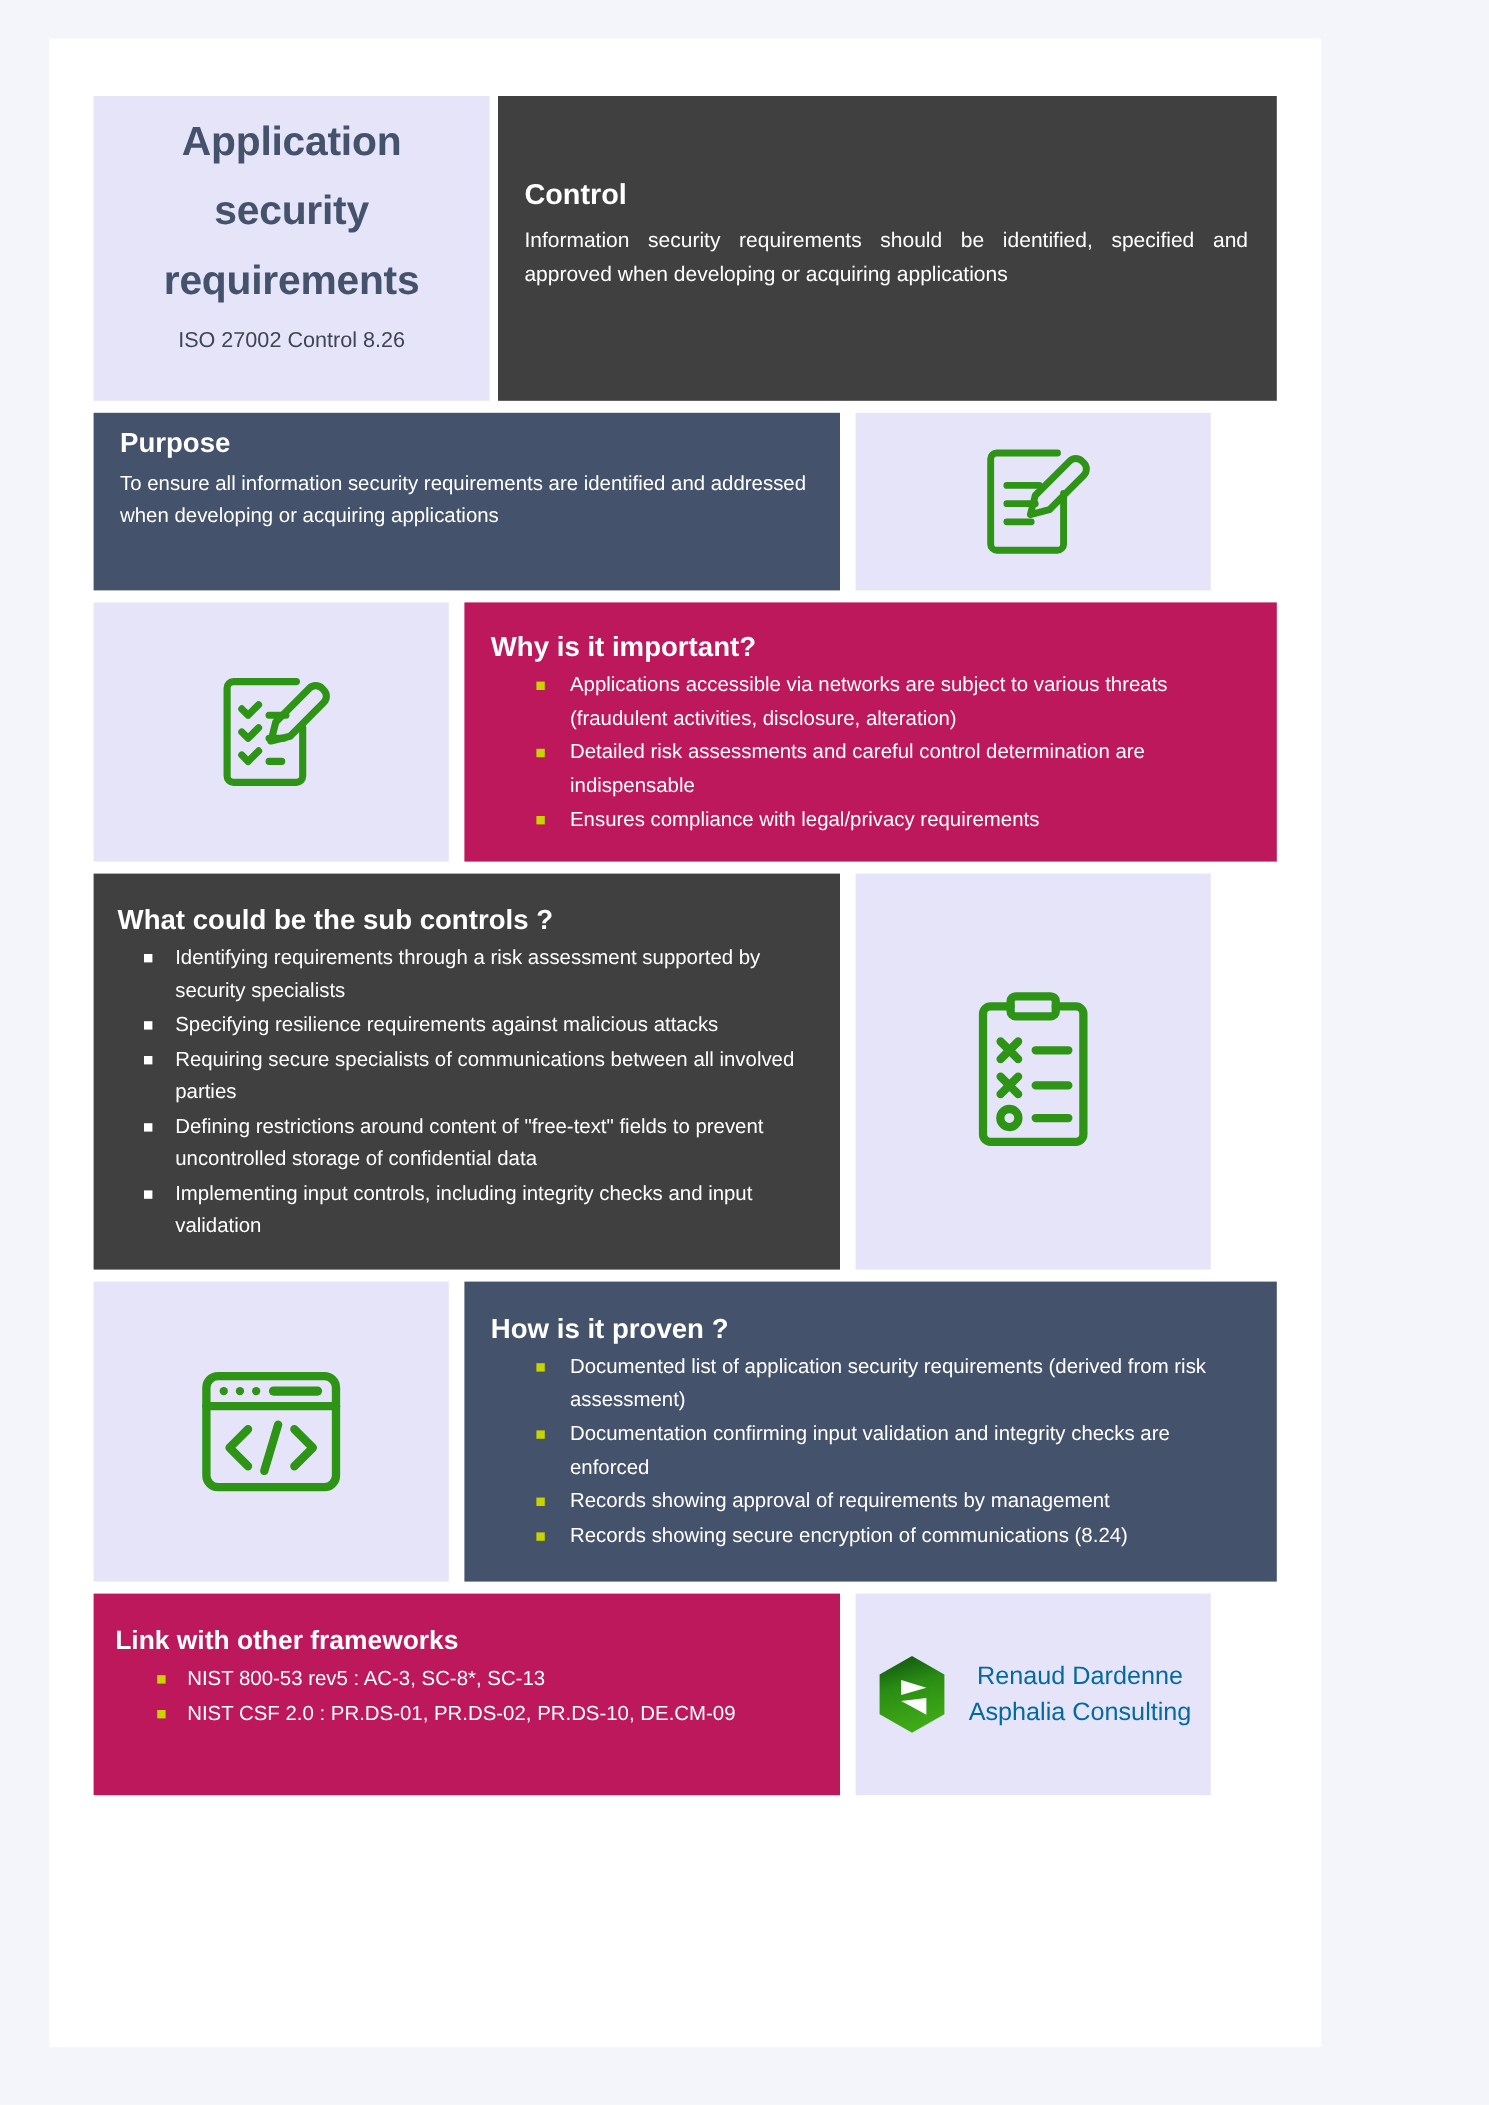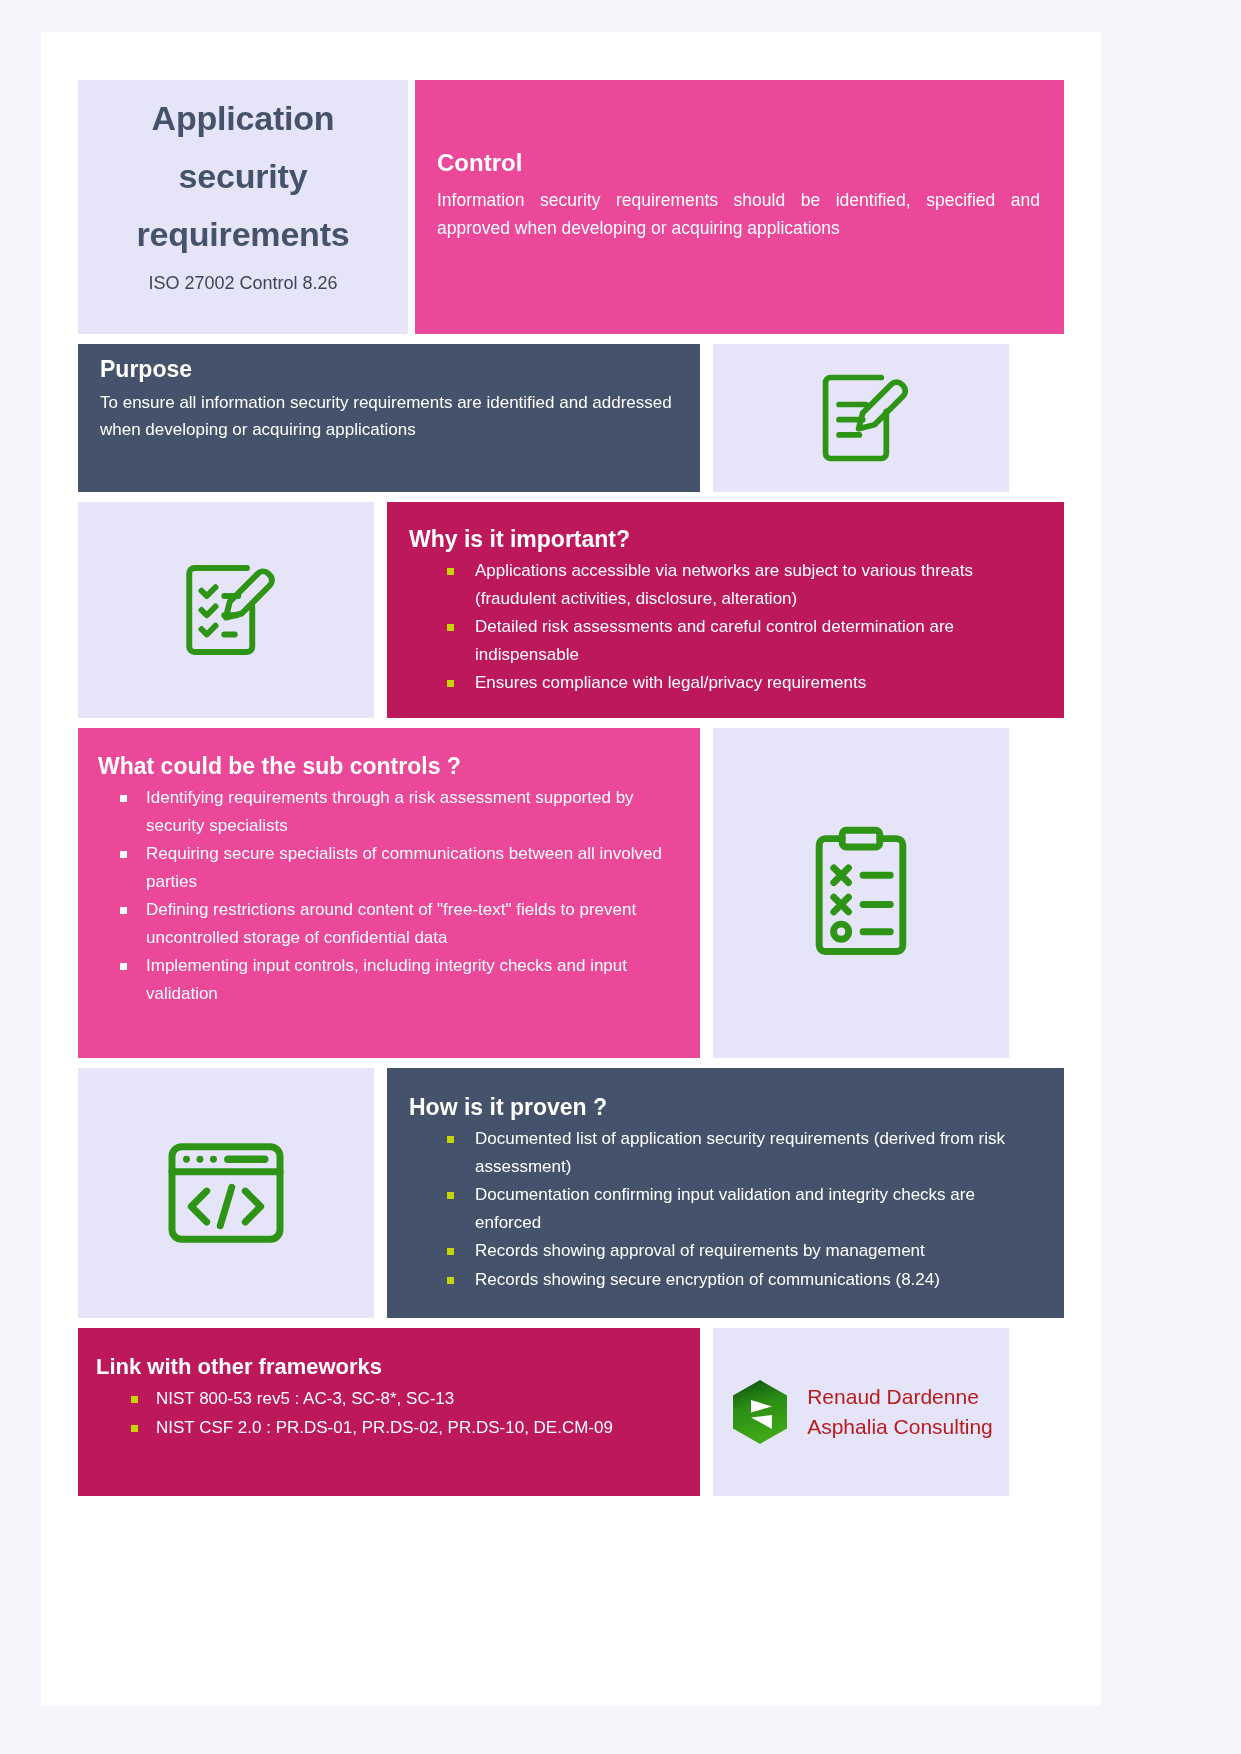--- a/index.html
+++ b/index.html
@@ -20,21 +20,21 @@
     background: #ffffff;
     padding: 24px 20px 22px 20px;
   }
 
   .grid { position: relative; width: 1020px; }
 
   .panel { position: absolute; }
 
   
   .lav   { background: #e6e4f9; }
-  .green { background: #ec4899; }
+  .green { background: #404040; }
   .slate { background: #44536b; }
   .dark  { background: #be185d; }
 
   
   #title-panel {
     left: 17px; top: 24px; width: 330px; height: 254px;
     display: flex; flex-direction: column;
     align-items: center; justify-content: flex-start;
     padding: 10px 18px 12px;
   }
@@ -136,21 +136,21 @@
   #frameworks-panel .head-white { font-size: 22px; margin-bottom: 5px; }
   #frameworks-panel ul.bul li { padding-left: 60px; }
   #frameworks-panel ul.bul li::before { left: 35px; }
 
   #brand-panel {
     left: 652px; top: 1272px; width: 296px; height: 168px;
     display: flex; align-items: center; justify-content: center;
     gap: 16px;
   }
   #brand-text {
-    font-size: 21px; color: #b91c1c; line-height: 1.45; text-align: left;
+    font-size: 21px; color: #0369a1; line-height: 1.45; text-align: center;
   }
 
   .icon-svg { display: block; }
 </style>
 </head>
 <body>
 
 <div id="sheet">
   <div class="grid">
 
@@ -196,20 +196,21 @@
         <li>Applications accessible via networks are subject to various threats (fraudulent activities, disclosure, alteration)</li>
         <li>Detailed risk assessments and careful control determination are indispensable</li>
         <li>Ensures compliance with legal/privacy requirements</li>
       </ul>
     </div>
 
     <div class="panel green" id="sub-panel">
       <div class="head-white">What could be the sub controls ?</div>
       <ul class="bul w">
         <li>Identifying requirements through a risk assessment supported by security specialists</li>
+        <li>Specifying resilience requirements against malicious attacks</li>
         <li>Requiring secure specialists of communications between all involved parties</li>
         <li>Defining restrictions around content of "free-text" fields to prevent uncontrolled storage of confidential data</li>
         <li>Implementing input controls, including integrity checks and input validation</li>
       </ul>
     </div>
 
     <div class="panel lav" id="icon-list-panel">
       <svg class="icon-svg" width="118" height="138" viewBox="0 0 56 66" fill="none" stroke="#2d9415" stroke-width="3.3" stroke-linecap="round" stroke-linejoin="round">
         <path d="M19 7H11a3 3 0 0 0-3 3v48a3 3 0 0 0 3 3h34a3 3 0 0 0 3-3V10a3 3 0 0 0-3-3h-8"></path>
         <rect x="19" y="3" width="18" height="8" rx="2"></rect>

